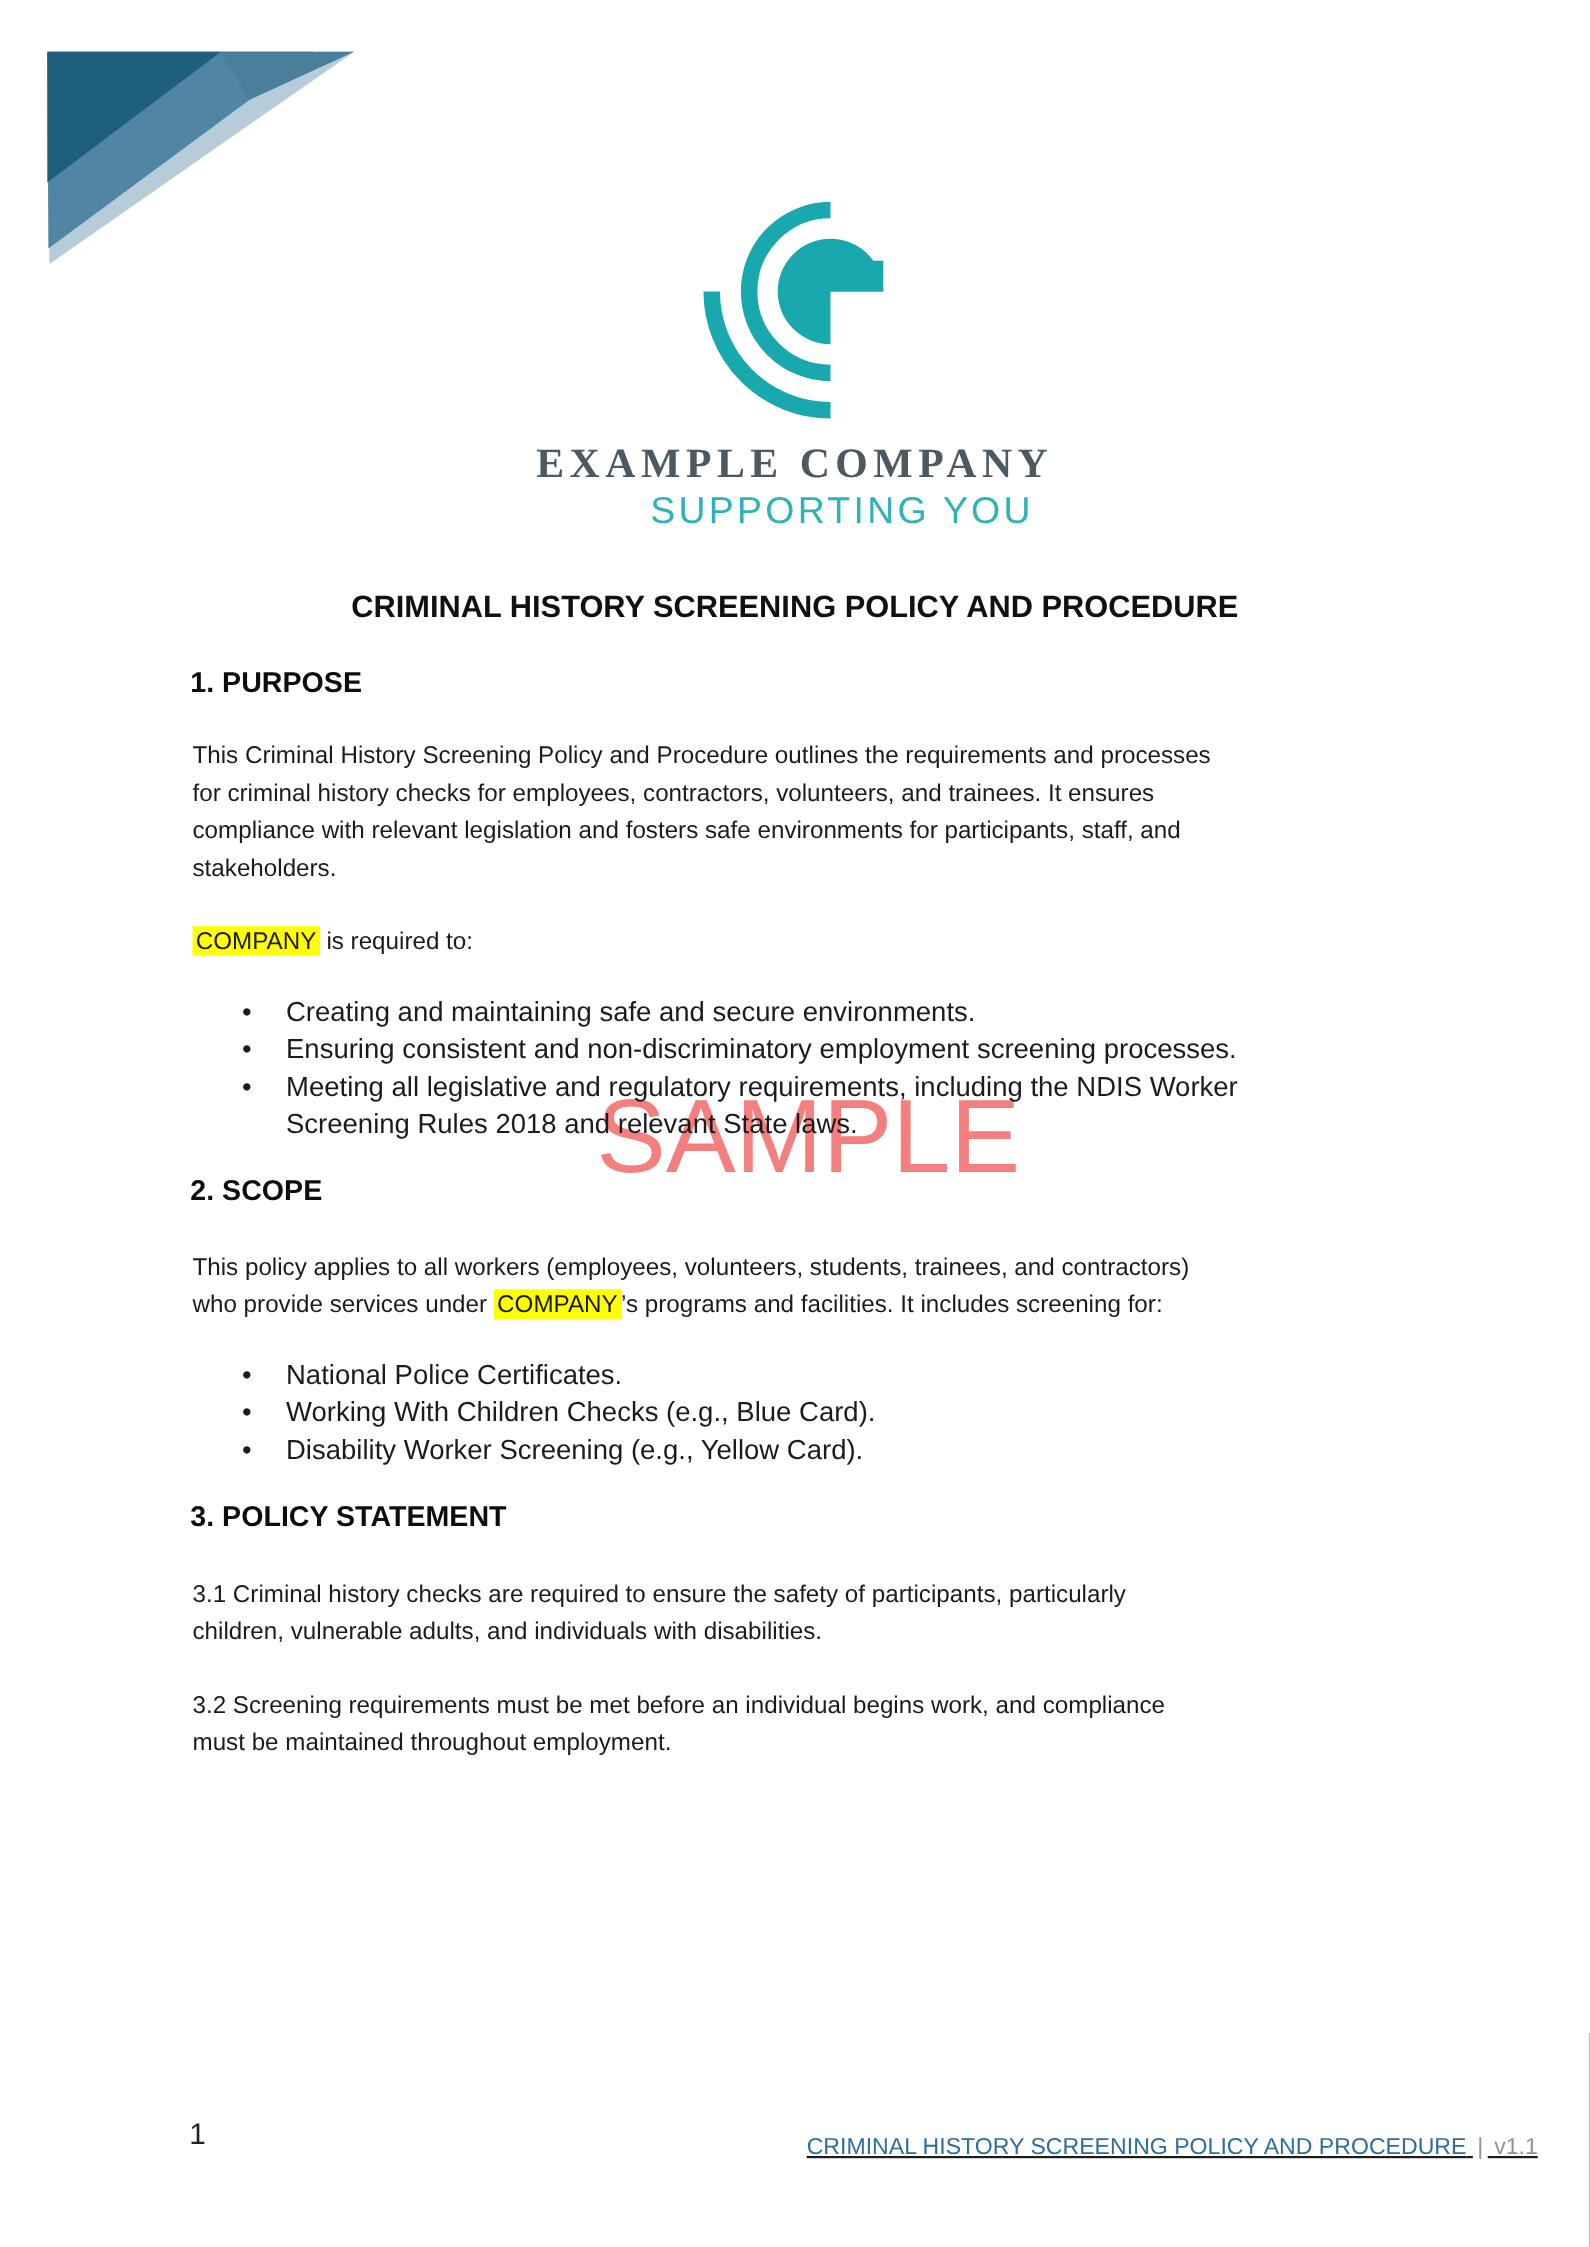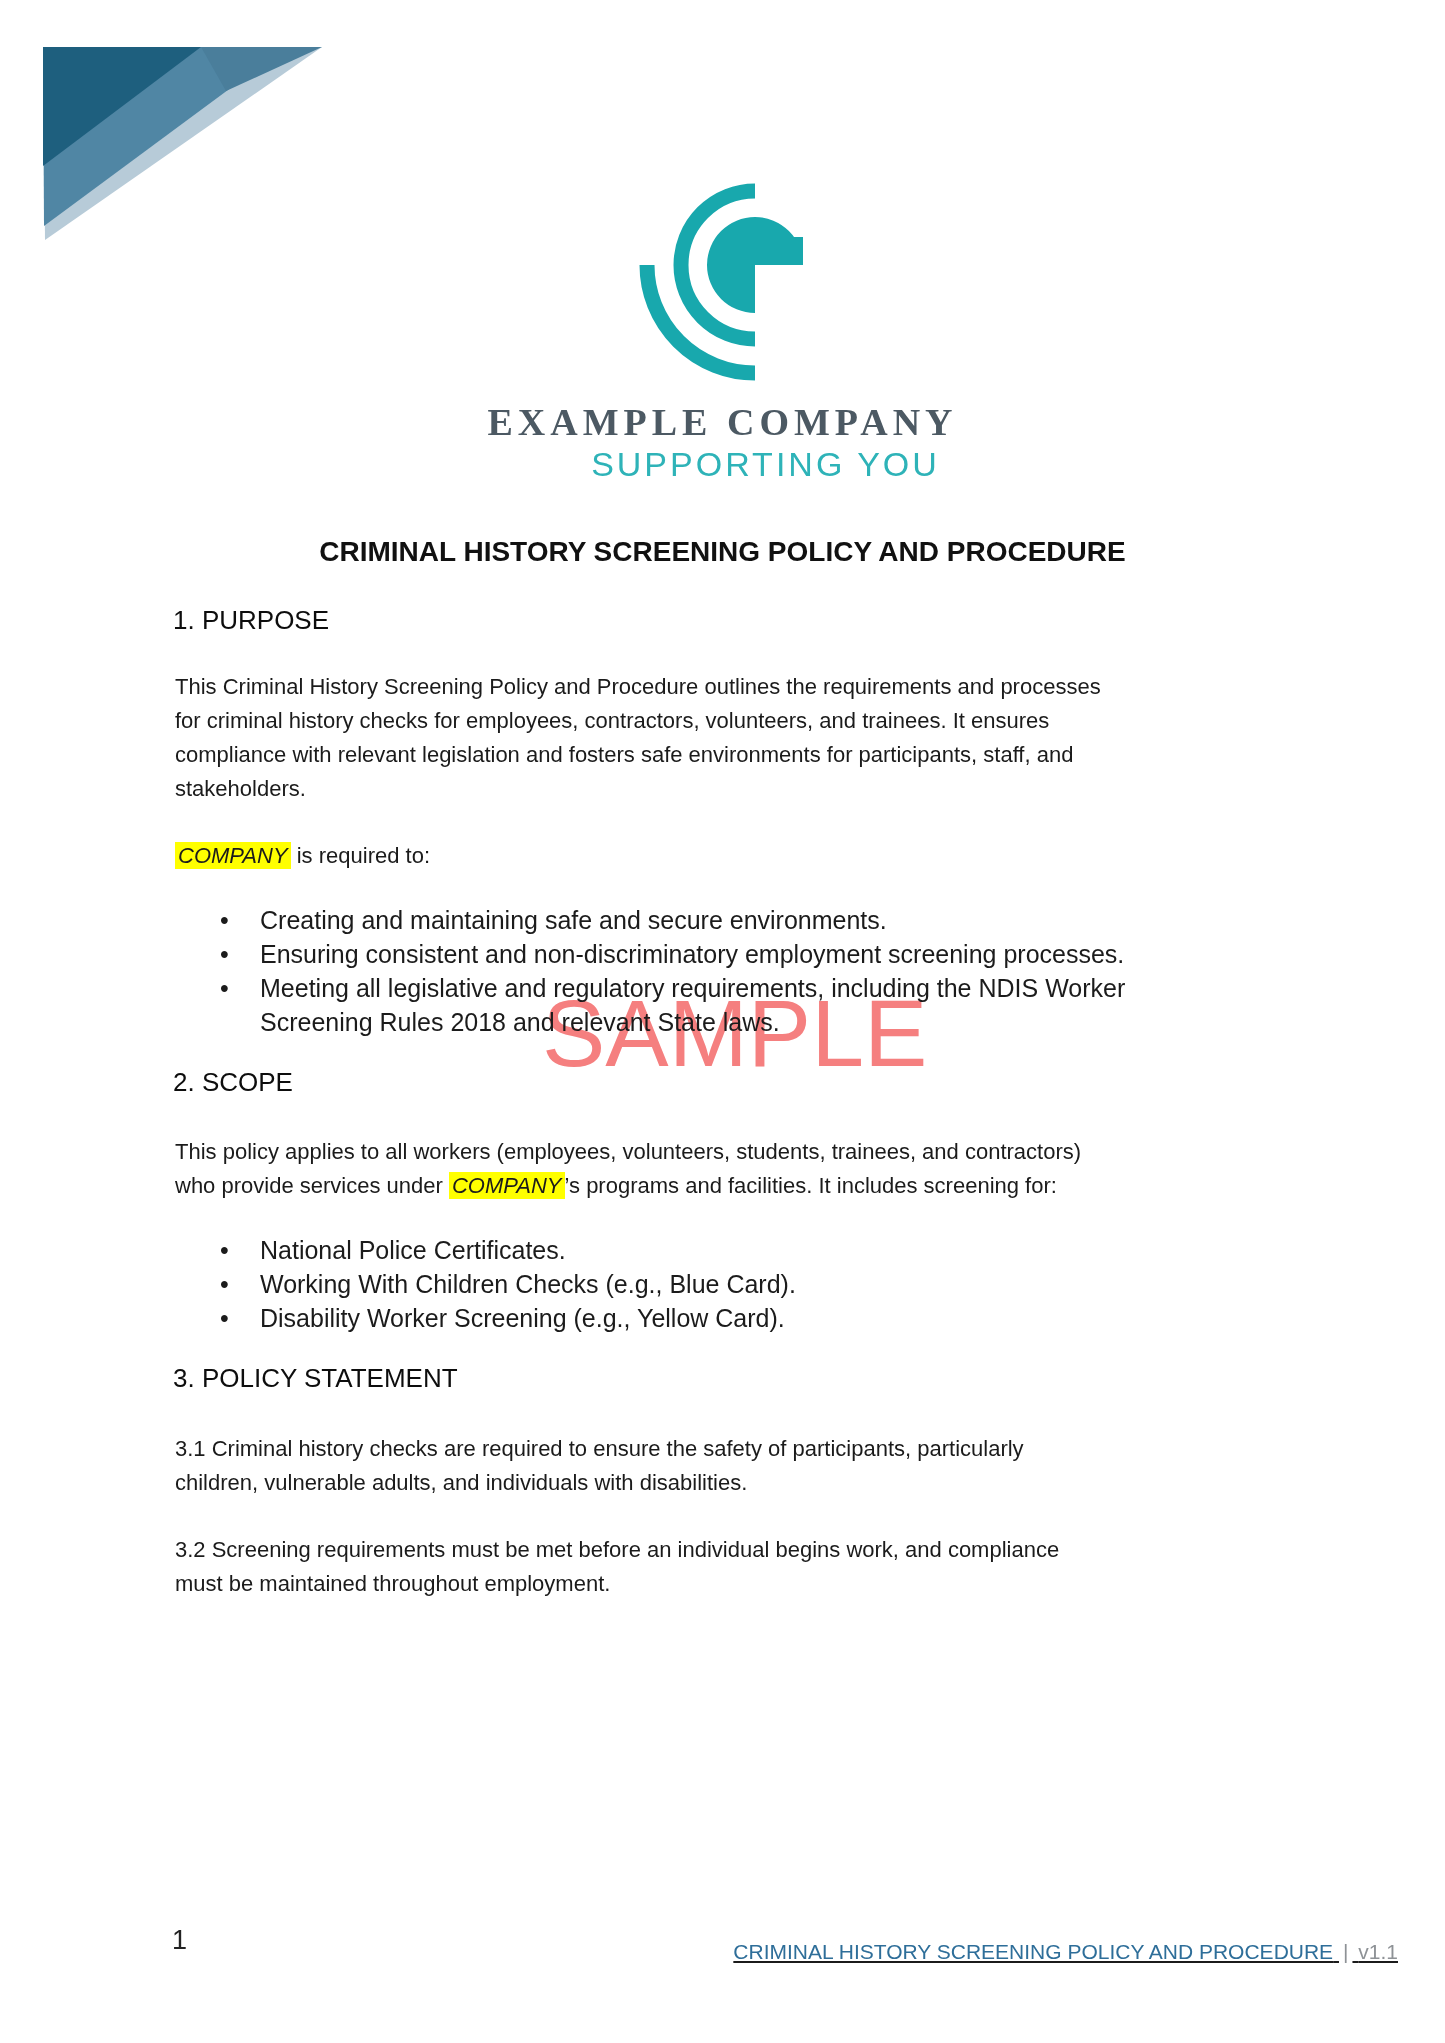--- a/index.html
+++ b/index.html
@@ -13,24 +13,24 @@
   .centered{left:0;width:100%;text-align:center;}
   .pre{white-space:pre-line;}
   .brand-name{
     font-family:"Liberation Serif",serif;font-weight:700;
     font-size:38px;letter-spacing:5px;color:var(--brand-text,#4c5963);
   }
   .brand-tagline{
     font-size:34px;letter-spacing:3px;color:var(--tagline,#2eb3b8);
   }
   .doc-title{font-size:28px;font-weight:700;color:#111;}
-  .h-section{font-size:26px;font-weight:400;color:#0d0d0d;}
+  .h-section{font-size:26px;font-weight:700;color:#0d0d0d;}
   .body-text{font-size:22px;line-height:34px;color:#1b1b1b;}
   .para{width:1240px;}
-  .hl{background:var(--highlight,#ffff00);padding:1px 3px;font-style:italic;}
+  .hl{background:var(--highlight,#ffff00);padding:1px 3px;}
   .bullet-list{width:1180px;}
   .bullet-item{display:flex;align-items:flex-start;}
   .bullet-dot{width:40px;flex:0 0 40px;font-size:25px;line-height:34px;}
   .bullet-text{font-size:25px;line-height:34px;}
   .watermark{
     z-index:0;font-size:95px;line-height:95px;letter-spacing:0px;
     color:var(--watermark,#f57f7f);font-weight:400;
   }
   .footer-page-num{font-size:27px;color:#222;}
   .footer-right{font-size:21px;white-space:nowrap;text-decoration:underline;}

